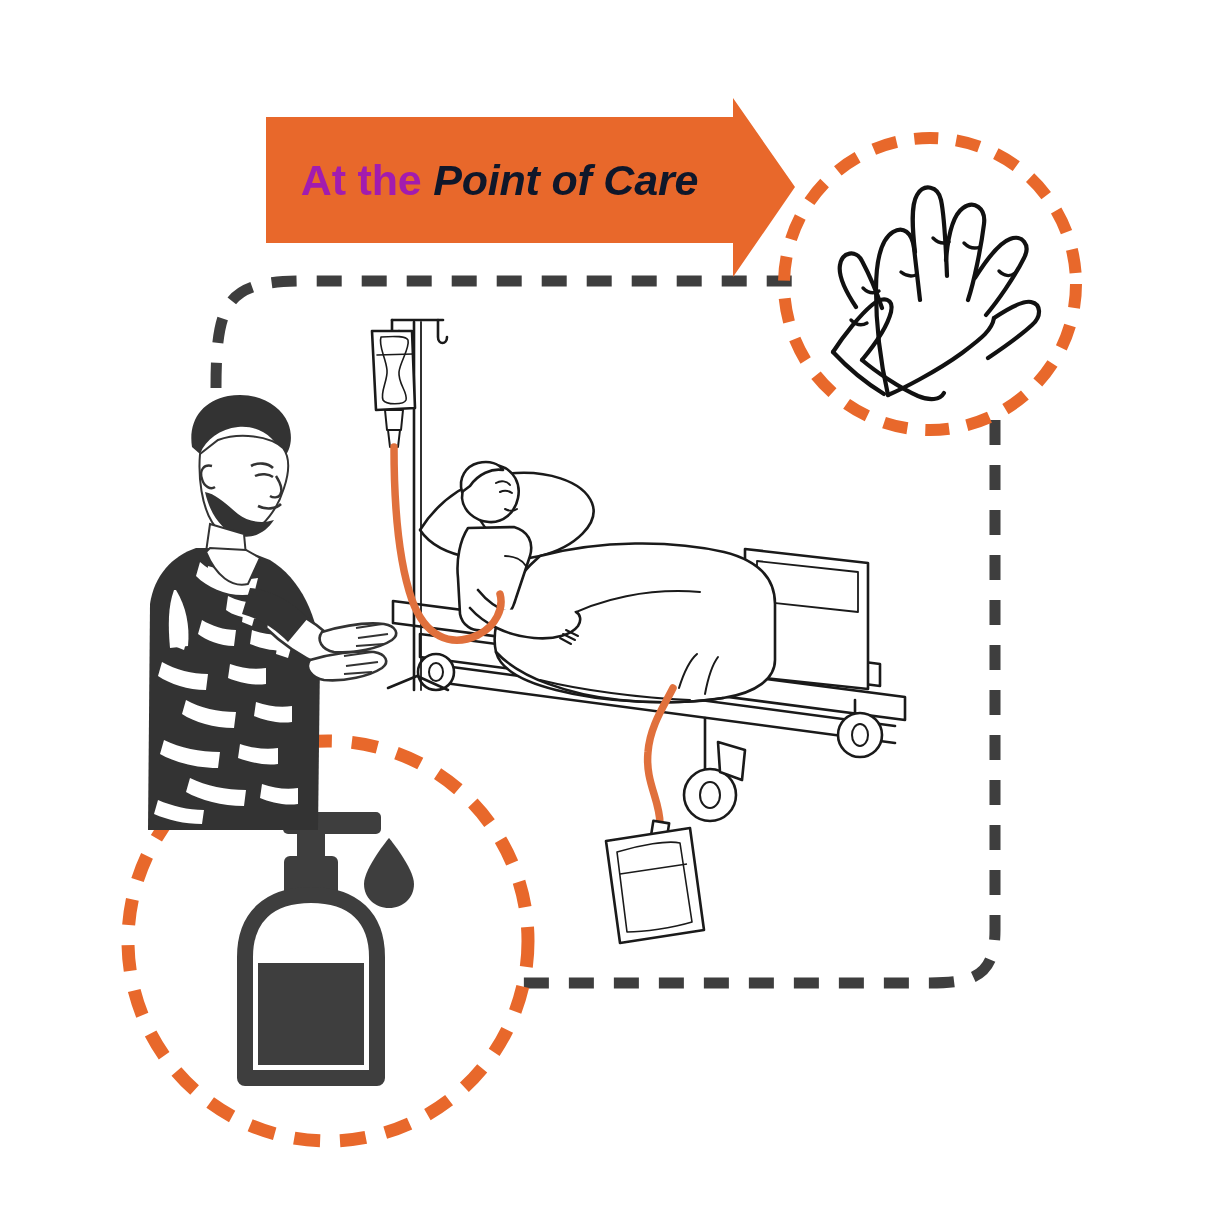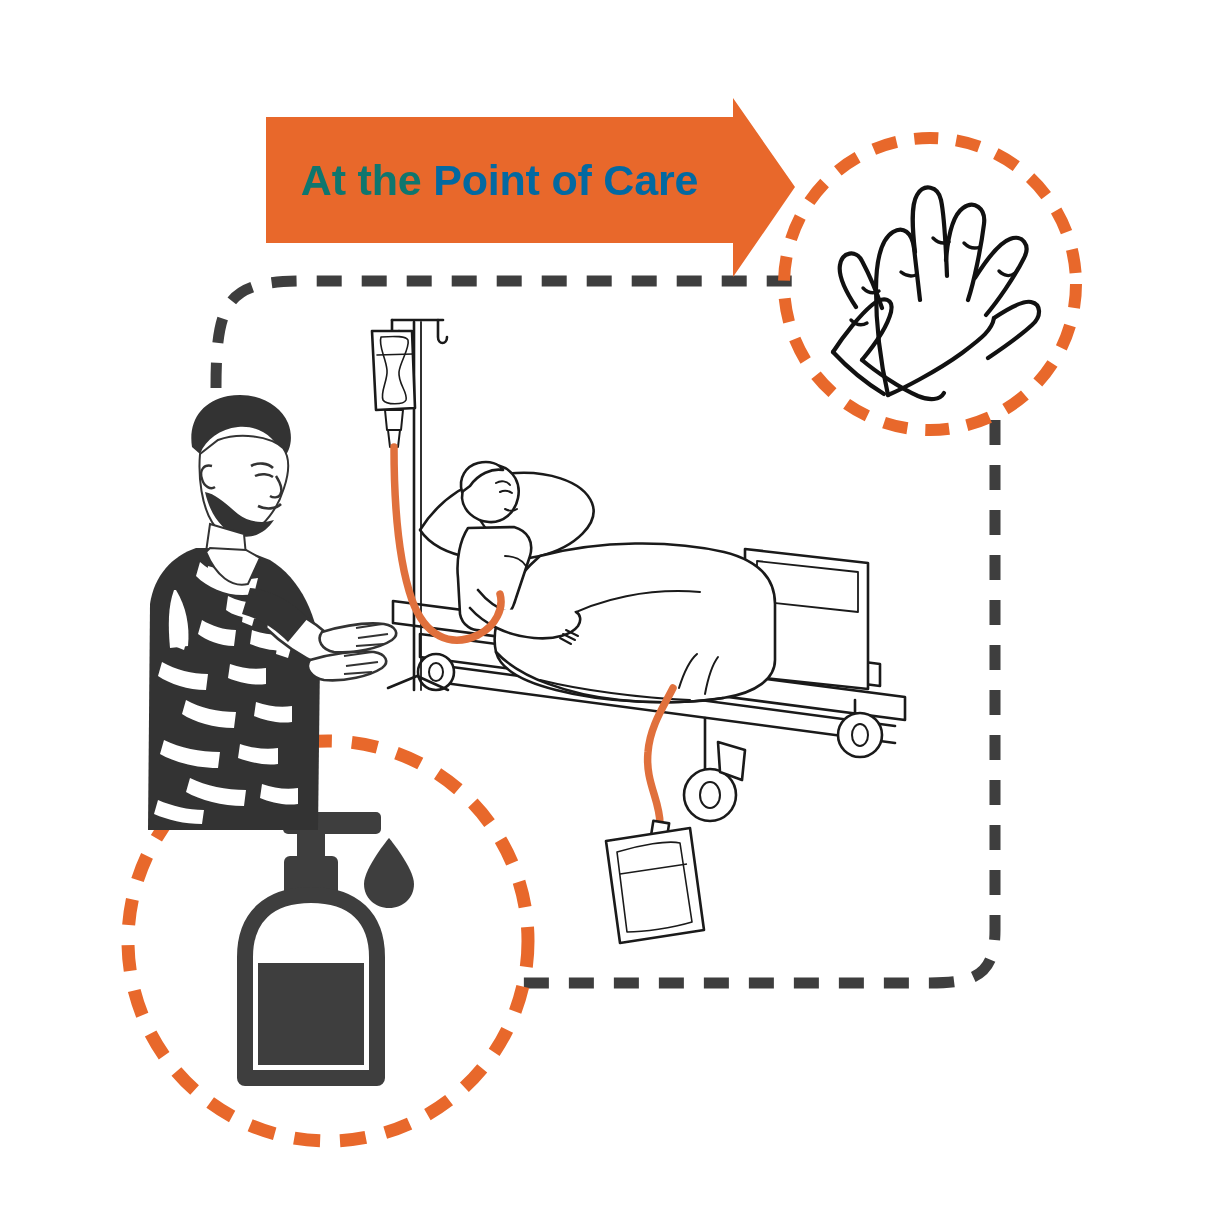--- a/index.html
+++ b/index.html
@@ -35,22 +35,22 @@
     justify-content: center;
     pointer-events: none;
   }
   .banner-text .line {
     font-size: 43px;
     font-weight: bold;
     letter-spacing: -0.2px;
     white-space: nowrap;
     font-family: "Liberation Sans", sans-serif;
   }
-  .banner-text .t-dark { color: #0f766e; }
-  .banner-text .t-light { color: #0369a1; }
+  .banner-text .t-dark { color: #a21caf; }
+  .banner-text .t-light { color: #0f172a; font-style: italic; }
 </style>
 </head>
 <body>
 
 <div id="poster">
 
   <svg class="layer" viewBox="0 0 1219 1209" xmlns="http://www.w3.org/2000/svg">
 
     <g>
       <path d="M 216,388 C 216,300 228,282 300,281 L 800,281" fill="none" stroke="#3e3e3e" stroke-width="11" stroke-dasharray="25 20" stroke-linecap="butt"></path>

